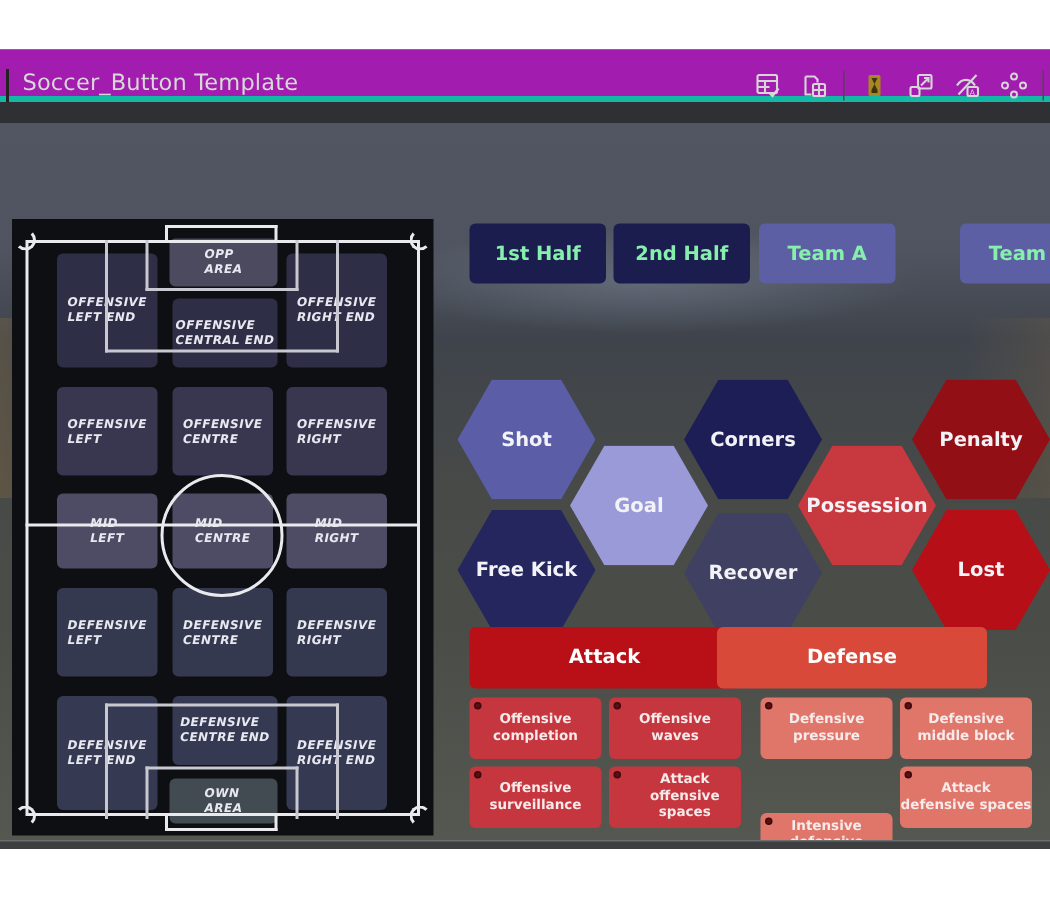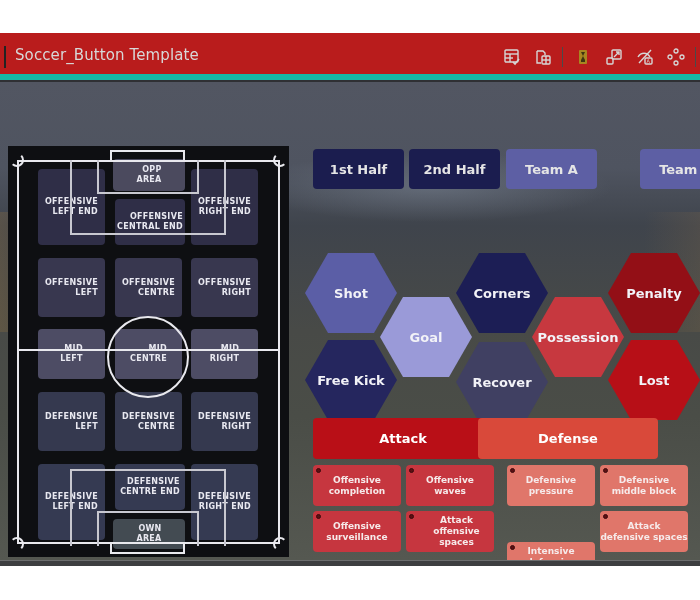--- a/index.html
+++ b/index.html
@@ -1,44 +1,44 @@
 <!DOCTYPE html>
 <html><head>
 <meta charset="utf-8">
 <style>
   * { box-sizing: border-box; margin: 0; padding: 0; }
   html, body { width: 700px; height: 600px; background: #ffffff; overflow: hidden; }
   body { font-family: "DejaVu Sans", sans-serif; position: relative; }
 
   .window { position: absolute; left: 0; top: 33px; width: 700px; height: 533px; background: #2f3034; }
-  .titlebar { position: absolute; left: 0; top: 0; width: 700px; height: 47px; background: #b91c1c; border-bottom: 6px solid #14b8a6; }
+  .titlebar { position: absolute; left: 0; top: 0; width: 700px; height: 35px; background: #a21caf; border-bottom: 4px solid #14b8a6; }
   .titlebar .grip { position: absolute; left: 4px; top: 13px; width: 2px; height: 22px; background: #232323; }
   .titlebar .title { position: absolute; left: 15px; top: 13px; font-size: 15px; color: #d8d8d8; font-family: "DejaVu Sans", sans-serif; letter-spacing: 0.1px; }
   .toolbar { position: absolute; right: 0; top: 11px; height: 26px; display: flex; align-items: center; }
   .tb-btn { width: 31px; height: 26px; display: flex; align-items: center; justify-content: center; }
   .tb-sep { width: 1px; height: 20px; background: #4a4a4a; margin: 0 4px; }
   .tb-btn svg { width: 18px; height: 18px; }
 
   .canvas { position: absolute; left: 0; top: 49px; width: 700px; height: 478px; overflow: hidden;
     background:
       radial-gradient(ellipse 260px 50px at 430px 105px, rgba(120,130,145,0.55), rgba(0,0,0,0) 70%),
       linear-gradient(180deg, #525662 0%, #4f5460 18%, #3f444c 30%, #484a47 52%, #4a4d47 70%, #555851 100%);
   }
   .canvas::before { content:""; position:absolute; left:0; top:130px; width:700px; height:120px;
     background: linear-gradient(90deg, rgba(160,120,60,0.25), rgba(0,0,0,0) 8%, rgba(0,0,0,0) 92%, rgba(140,110,70,0.2)); }
   .bottom-strip { position: absolute; left: 0; top: 527px; width: 700px; height: 6px; background: #3d3e40; border-top: 1px solid #6c6d6e; }
 
   
   .field { position: absolute; left: 8px; top: 64px; width: 281px; height: 411px; background: #0e0f12; }
   .line { position: absolute; border: 2px solid #e9e9ee; }
   .btn-zone { position: absolute; border-radius: 4px; color: #e8e8f0; font-size: 8px; font-weight: bold;
-    display: flex; align-items: center; justify-content: center; text-align: right; line-height: 10px; letter-spacing: 0.3px; white-space: pre-line; }
-
-  
-  .top-btn { position: absolute; top: 67px; width: 91px; height: 40px; border-radius: 4px; color: #e5e5e5;
+    display: flex; align-items: center; justify-content: center; text-align: left; line-height: 10px; letter-spacing: 0.3px; white-space: pre-line; font-style: italic; }
+
+  
+  .top-btn { position: absolute; top: 67px; width: 91px; height: 40px; border-radius: 4px; color: #86efac;
     font-size: 13px; font-weight: bold; display: flex; align-items: center; justify-content: center; }
 
   
   .hex { position: absolute; width: 92px; height: 80px; clip-path: polygon(25% 0, 75% 0, 100% 50%, 75% 100%, 25% 100%, 0 50%);
     color: #f2f2f7; font-size: 13px; font-weight: bold; display: flex; align-items: center; justify-content: center; margin-top: 34px; }
 
   
   .group-header { position: absolute; height: 41px; border-radius: 4px; color: #fff; font-size: 13px; font-weight: bold;
     display: flex; align-items: center; justify-content: center; }
   .tactic { position: absolute; width: 88px; height: 41px; border-radius: 4px; color: #f6eaea; font-size: 9px; font-weight: bold;

